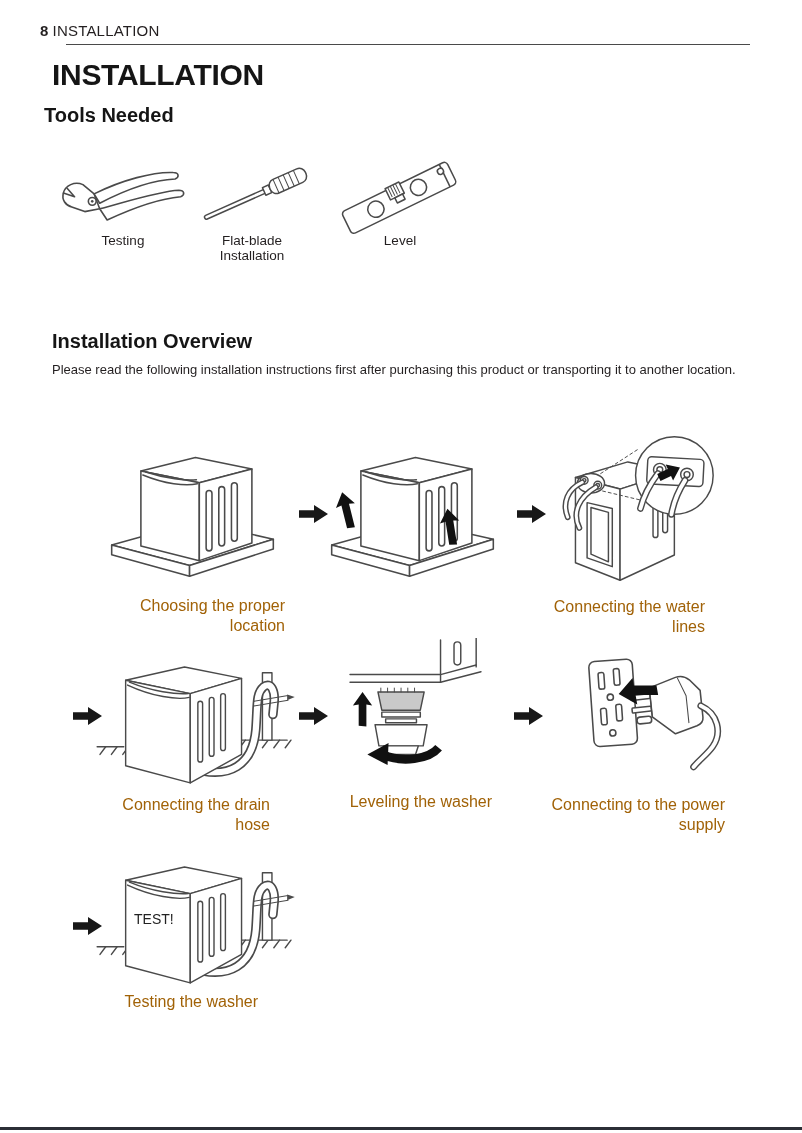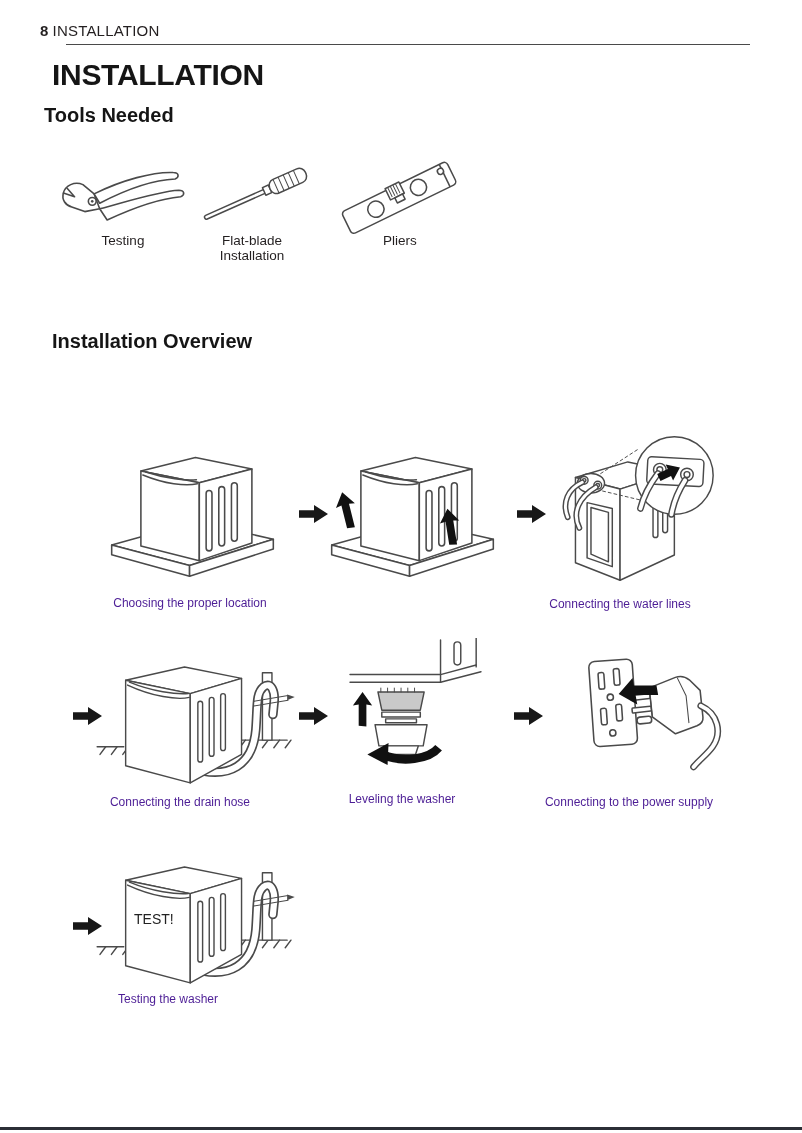--- a/index.html
+++ b/index.html
@@ -11,21 +11,21 @@
   .running-head{left:40px;top:22px;font-size:15px;letter-spacing:.2px;}
   .running-head .pg-num{font-weight:bold;}
   .running-head .pg-sec{margin-left:4px;}
   .head-rule{left:66px;top:44px;width:684px;height:1px;background:#4a4a4a;}
   .title{left:52px;top:58px;margin:0;font-size:30px;font-weight:bold;letter-spacing:-.3px;color:#151515;}
   .h2{margin:0;font-size:20px;font-weight:bold;color:#151515;}
   .tools-h{left:44px;top:104px;}
   .overview-h{left:52px;top:330px;}
   .overview-body{left:52px;top:361px;width:705px;margin:0;font-size:13px;line-height:1.42;}
   .tool-label{font-size:13.5px;text-align:center;line-height:1.12;}
-  .caption{font-size:12px;color:#4c1d95;text-align:center;line-height:1.22;}
+  .caption{font-size:16px;color:#a16207;text-align:right;line-height:1.22;}
   .step svg,.tool svg,.flow-arrow svg{display:block;}
   .test-label{position:absolute;font-size:14px;color:#222;}
   .bottom-rule{left:0;top:1127px;width:802px;height:3px;background:#2b2f36;}
   figure{margin:0;}
 </style>
 </head>
 <body>
 
 <div class="page">
 
@@ -68,23 +68,24 @@
         <circle cx="84" cy="12" r="8.5"></circle>
         <circle cx="112" cy="7" r="3.2"></circle>
         <rect x="52" y="-2" width="16" height="13"></rect>
         <path d="M55,-2 v11 m3,-11 v11 m3,-11 v11 m3,-11 v11" fill="none" stroke-width="1"></path>
         <rect x="57" y="11" width="9" height="6"></rect>
       </g>
     </svg>
   </div>
   <div class="abs tool-label" style="left:83px;top:233px;width:80px;">Testing</div>
   <div class="abs tool-label" style="left:202px;top:233px;width:100px;">Flat-blade Installation</div>
-  <div class="abs tool-label" style="left:360px;top:233px;width:80px;">Pliers</div>
+  <div class="abs tool-label" style="left:360px;top:233px;width:80px;">Level</div>
 
   <h2 class="abs h2 overview-h">Installation Overview</h2>
+  <p class="abs overview-body">Please read the following installation instructions first after purchasing this product or transporting it to another location.</p>
 
   <figure class="abs step" style="left:100px;top:432px;">
     <svg width="185" height="156" viewBox="0 0 190 160">
       <g stroke="#4a4a4a" stroke-width="1.6" fill="#fff" stroke-linejoin="round" stroke-linecap="round">
         <polygon points="12,116 98,92 178,110 92,137"></polygon>
         <polygon points="12,116 92,137 92,148 12,126"></polygon>
         <polygon points="92,137 178,110 178,120 92,148"></polygon>
         <polygon points="42,40 98,26 156,38 102,52"></polygon>
         <polygon points="42,40 102,52 102,132 42,117"></polygon>
         <polygon points="102,52 156,38 156,114 102,132"></polygon>

